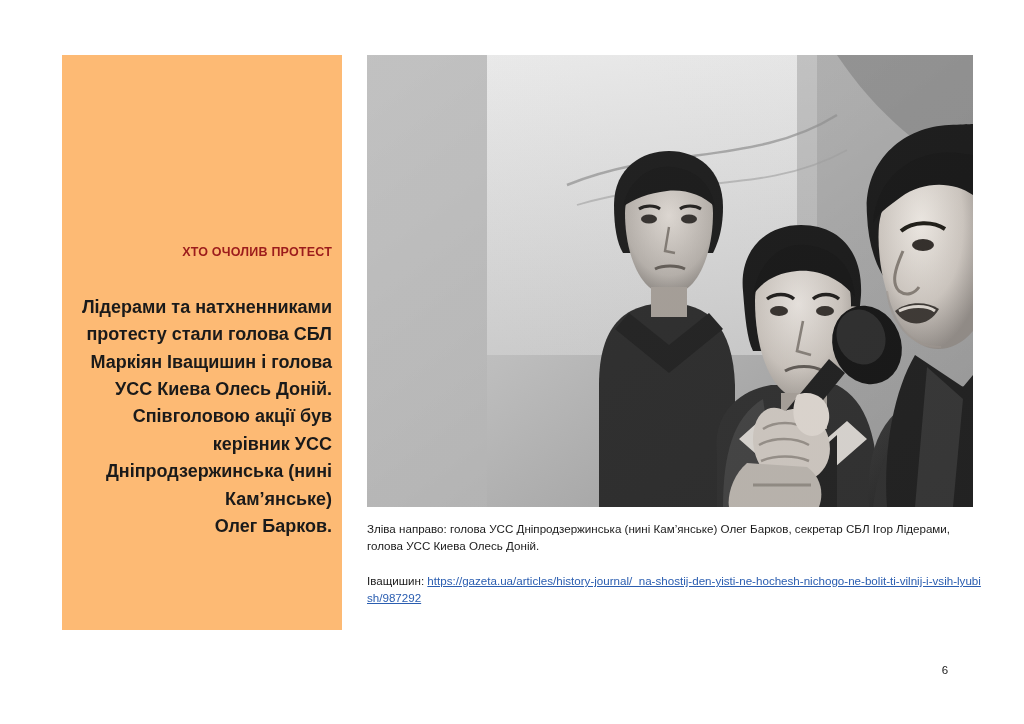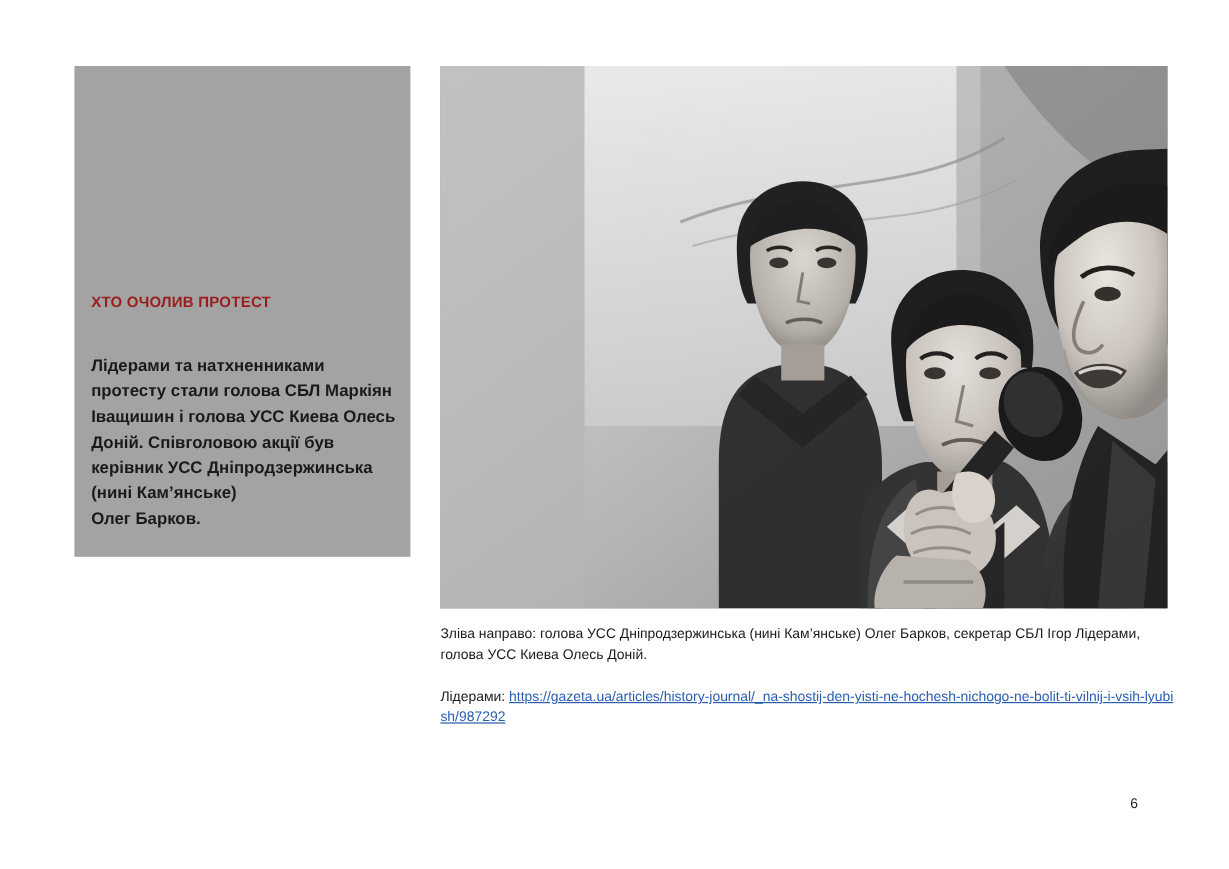--- a/index.html
+++ b/index.html
@@ -22,43 +22,44 @@
     height: 724px;
     background: #ffffff;
   }
 
   
   .text-panel {
     position: absolute;
     left: 62px;
     top: 55px;
     width: 280px;
-    height: 409px;
-    background: #a3a3a3;
+    height: 575px;
+    background: #fdba74;
+    text-align: right;
   }
 
   .panel-inner {
     position: absolute;
     left: 14px;
     top: 190px;
     width: 256px;
   }
 
   .panel-heading {
     color: #9c1c1c;
     font-size: 12.5px;
     font-weight: bold;
     letter-spacing: 0.2px;
     margin: 0 0 34px 0;
     line-height: 1.2;
   }
 
   .panel-body {
     color: #1a1a1a;
-    font-size: 14px;
+    font-size: 18px;
     font-weight: bold;
     line-height: 1.52;
     margin: 0;
     white-space: pre-line;
   }
 
   
   .photo-wrap {
     position: absolute;
     left: 367px;
@@ -270,18 +271,18 @@
       </g>
 
       <rect x="0" y="0" width="606" height="452" fill="none"></rect>
       <rect x="0" y="0" width="606" height="452" fill="url(#bgGrad)" opacity="0.07"></rect>
     </svg>
   </div>
 
   <div class="caption">Зліва направо: голова УСС Дніпродзержинська (нині Кам’янське) Олег Барков, секретар СБЛ Ігор Лідерами, голова УСС Киева Олесь Доній.</div>
 
   <div class="source-line">
-    <span class="source-label">Лідерами: </span><span class="source-link">https://gazeta.ua/articles/history-journal/_na-shostij-den-yisti-ne-hochesh-nichogo-ne-bolit-ti-vilnij-i-vsih-lyubish/987292</span>
+    <span class="source-label">Іващишин: </span><span class="source-link">https://gazeta.ua/articles/history-journal/_na-shostij-den-yisti-ne-hochesh-nichogo-ne-bolit-ti-vilnij-i-vsih-lyubish/987292</span>
   </div>
 
   <div class="page-number">6</div>
 
 </div>
 
 </body></html>

